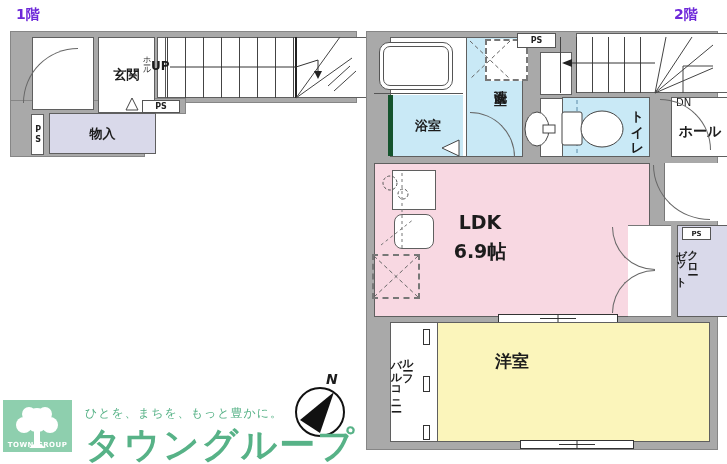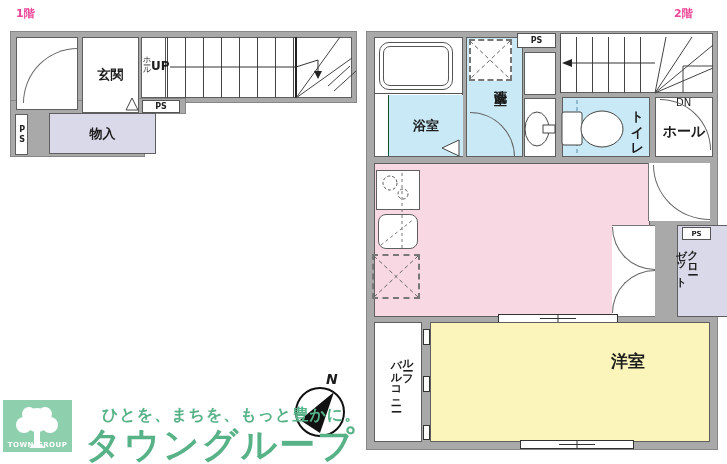--- a/index.html
+++ b/index.html
@@ -1,40 +1,40 @@
 <!DOCTYPE html>
 <html><head>
 <meta charset="utf-8">
 <style>
   html,body{margin:0;padding:0;}
   body{font-family:"DejaVu Sans",sans-serif;background:#fff;}
   #stage{position:relative;width:727px;height:464px;background:#fff;overflow:hidden;}
   .abs{position:absolute;box-sizing:border-box;}
   .slab{background:#a9a9a9;outline:1px solid #868686;outline-offset:-1px;}
   .room{border:1px solid #5f5f5f;}
-  .white{background:#fff;}
+  .white{background:#fff;margin-left:16px;}
   .pink{background:#f8d8e2;}
   .yellow{background:#fbf5bb;}
   .wet{background:#c9e9f6;}
   .lav{background:#d9d9ea;margin-left:18px;}
   .flexc{display:flex;align-items:center;justify-content:center;}
   .lbl{color:#1c1c1c;font-weight:bold;}
   .vtext{writing-mode:vertical-rl;text-orientation:upright;white-space:pre-line;letter-spacing:1px;line-height:1.05;}
   .treads1{background:repeating-linear-gradient(to right,#444 0 1px,transparent 1px 18px);}
   .treads2{background:repeating-linear-gradient(to right,#444 0 1px,transparent 1px 16px);}
   .arc{background:transparent;border:0 solid #666;}
   .arc-tl{border-top-left-radius:100% 100%;border-top-width:1px;border-left-width:1px;}
   .arc-tr{border-top-right-radius:100% 100%;border-top-width:1px;border-right-width:1px;}
   .arc-bl{border-bottom-left-radius:100% 100%;border-bottom-width:1px;border-left-width:1px;}
   .dashedbox{border:2px dashed #777;}
   .window{background:#fff;border:1px solid #333;}
   .psbox{background:#fff;border:1px solid #555;font-size:8px;color:#222;display:flex;align-items:center;justify-content:center;font-weight:bold;}
   .tub{background:#fff;border:1px solid #555;border-radius:10px;}
   .tub:after{content:"";position:absolute;inset:3px;border:1px solid #555;border-radius:7px;}
-  .floor-title{font-size:11px;font-weight:bold;color:#ec4899;}
+  .floor-title{font-size:14px;font-weight:bold;color:#6d28d9;}
   svg{position:absolute;left:0;top:0;pointer-events:none;}
   .brand-green{color:#57b287;}
 </style>
 </head>
 <body>
 
 <div id="stage">
 
   <div class="abs floor-title" style="left:16px;top:6px;">1階</div>
   <div class="abs floor-title" style="left:674px;top:6px;">2階</div>
@@ -65,21 +65,21 @@
 
   <div class="abs lav room flexc" style="left:31px;top:113px;width:107px;height:41px;">
     <span class="lbl" style="font-size:13px;">物入</span>
   </div>
 
   <div class="abs slab" style="left:366px;top:31px;width:352px;height:419px;"></div>
 
   <div class="abs white room" style="left:374px;top:37px;width:89px;height:120px;"></div>
   <div class="abs tub" style="left:379px;top:42px;width:74px;height:48px;"></div>
   <div class="abs" style="left:374px;top:93px;width:89px;height:1px;background:#555;"></div>
-  <div class="abs wet flexc" style="left:388px;top:95px;width:75px;height:61px;border-left:1px solid #14532d;">
+  <div class="abs wet flexc" style="left:388px;top:95px;width:75px;height:61px;border-left:5px solid #14532d;">
     <span class="lbl" style="font-size:13px;">浴室</span>
   </div>
 
   <div class="abs wet room" style="left:466px;top:37px;width:57px;height:120px;"></div>
   <div class="abs white dashedbox" style="left:469px;top:39px;width:43px;height:42px;"></div>
   <div class="abs lbl vtext" style="left:489px;top:80px;width:18px;height:66px;font-size:13px;">洗面室</div>
   <div class="abs arc arc-tr" style="left:470px;top:112px;width:45px;height:45px;"></div>
 
   <div class="abs psbox" style="left:517px;top:33px;width:39px;height:15px;">
       <span>PS</span>
@@ -93,20 +93,24 @@
   <div class="abs white room" style="left:560px;top:33px;width:153px;height:60px;"></div>
   <div class="abs treads2" style="left:560px;top:37px;width:96px;height:56px;"></div>
 
   <div class="abs white room flexc" style="left:655px;top:97px;width:58px;height:60px;">
     <span class="lbl" style="font-size:14px;margin-top:10px;">ホール</span>
   </div>
   <div class="abs lbl" style="left:676px;top:97px;font-size:10px;font-weight:normal;">DN</div>
   <div class="abs arc arc-tr" style="left:660px;top:99px;width:51px;height:51px;"></div>
 
   <div class="abs pink room" style="left:374px;top:163px;width:276px;height:154px;"></div>
+  <div class="abs lbl" style="left:420px;top:208px;width:120px;text-align:center;font-size:19px;line-height:1.55;">
+    <div>LDK</div>
+    <div>6.9帖</div>
+  </div>
 
   <div class="abs white" style="left:648px;top:163px;width:62px;height:58px;border-left:1px solid #777;"></div>
   <div class="abs arc arc-bl" style="left:653px;top:165px;width:57px;height:55px;"></div>
 
   <div class="abs white room" style="left:376px;top:170px;width:44px;height:40px;"></div>
   <div class="abs white room" style="left:378px;top:214px;width:40px;height:35px;border-radius:8px;"></div>
   <div class="abs dashedbox" style="left:372px;top:254px;width:48px;height:45px;"></div>
 
   <div class="abs white" style="left:612px;top:225px;width:43px;height:92px;border-top:1px solid #777;border-bottom:1px solid #777;"></div>
   <div class="abs arc arc-bl" style="left:612px;top:227px;width:43px;height:43px;"></div>
@@ -114,21 +118,21 @@
   <div class="abs lav room" style="left:659px;top:225px;width:51px;height:92px;"></div>
   <div class="abs psbox" style="left:682px;top:227px;width:29px;height:13px;font-size:7px;">
       <span>PS</span>
     </div>
   <div class="abs lbl vtext" style="left:664px;top:242px;width:34px;height:66px;font-size:11px;">クロー
 ゼット</div>
 
   <div class="abs window" style="left:498px;top:314px;width:120px;height:9px;"></div>
 
   <div class="abs yellow room" style="left:430px;top:322px;width:280px;height:120px;"></div>
-  <div class="abs lbl" style="left:495px;top:348px;width:150px;text-align:right;font-size:17px;line-height:1.6;">
+  <div class="abs lbl" style="left:495px;top:348px;width:150px;text-align:left;font-size:17px;line-height:1.6;">
     <div>洋室</div>
   </div>
   <div class="abs white room" style="left:374px;top:322px;width:48px;height:120px;"></div>
   <div class="abs lbl vtext" style="left:379px;top:352px;width:34px;height:78px;font-size:11px;font-weight:bold;">ルーフ
 バルコニー</div>
 
   <div class="abs window" style="left:423px;top:329px;width:7px;height:16px;"></div>
   <div class="abs window" style="left:423px;top:376px;width:7px;height:16px;"></div>
   <div class="abs window" style="left:423px;top:425px;width:7px;height:15px;"></div>
 
@@ -179,16 +183,16 @@
     <svg width="69" height="50" viewBox="0 0 69 50" style="position:absolute;left:0;top:2px;">
       <circle cx="34" cy="18" r="12" fill="#fff"></circle>
       <circle cx="21" cy="23" r="8" fill="#fff"></circle>
       <circle cx="47" cy="23" r="8" fill="#fff"></circle>
       <circle cx="26" cy="12" r="7" fill="#fff"></circle>
       <circle cx="42" cy="12" r="7" fill="#fff"></circle>
       <path d="M31,26 L31,42 L26,46 L43,46 L37,42 L37,26 Z" fill="#fff"></path>
     </svg>
     <div class="abs" style="left:0;bottom:3px;width:69px;text-align:center;color:#fff;font-size:7px;font-weight:bold;letter-spacing:0.5px;">TOWN GROUP</div>
   </div>
-  <div class="abs brand-green" style="left:102px;top:405px;font-size:16px;font-weight:bold;letter-spacing:1px;">ひとを、まちを、もっと豊かに。</div>
+  <div class="abs brand-green" style="left:85px;top:405px;font-size:12px;font-weight:normal;letter-spacing:1px;">ひとを、まちを、もっと豊かに。</div>
   <div class="abs brand-green" style="left:85px;top:421px;font-size:36px;font-weight:bold;letter-spacing:2px;">タウングループ</div>
 
 </div>
 
 </body></html>

